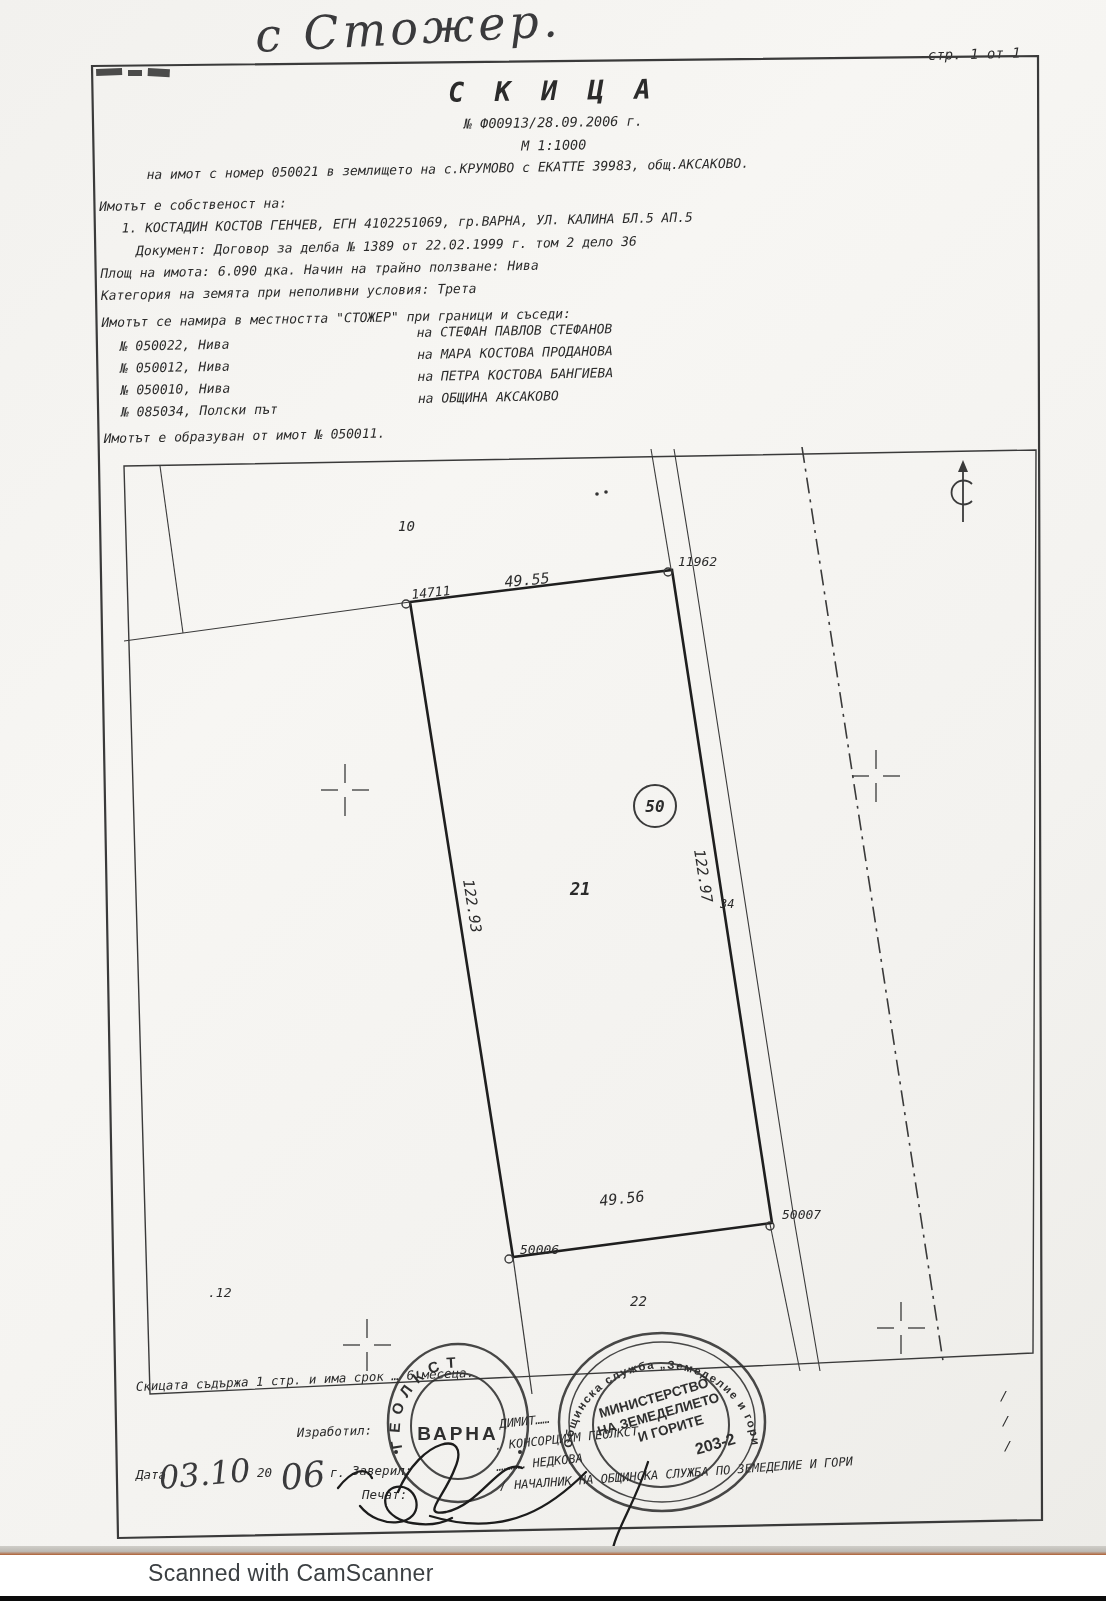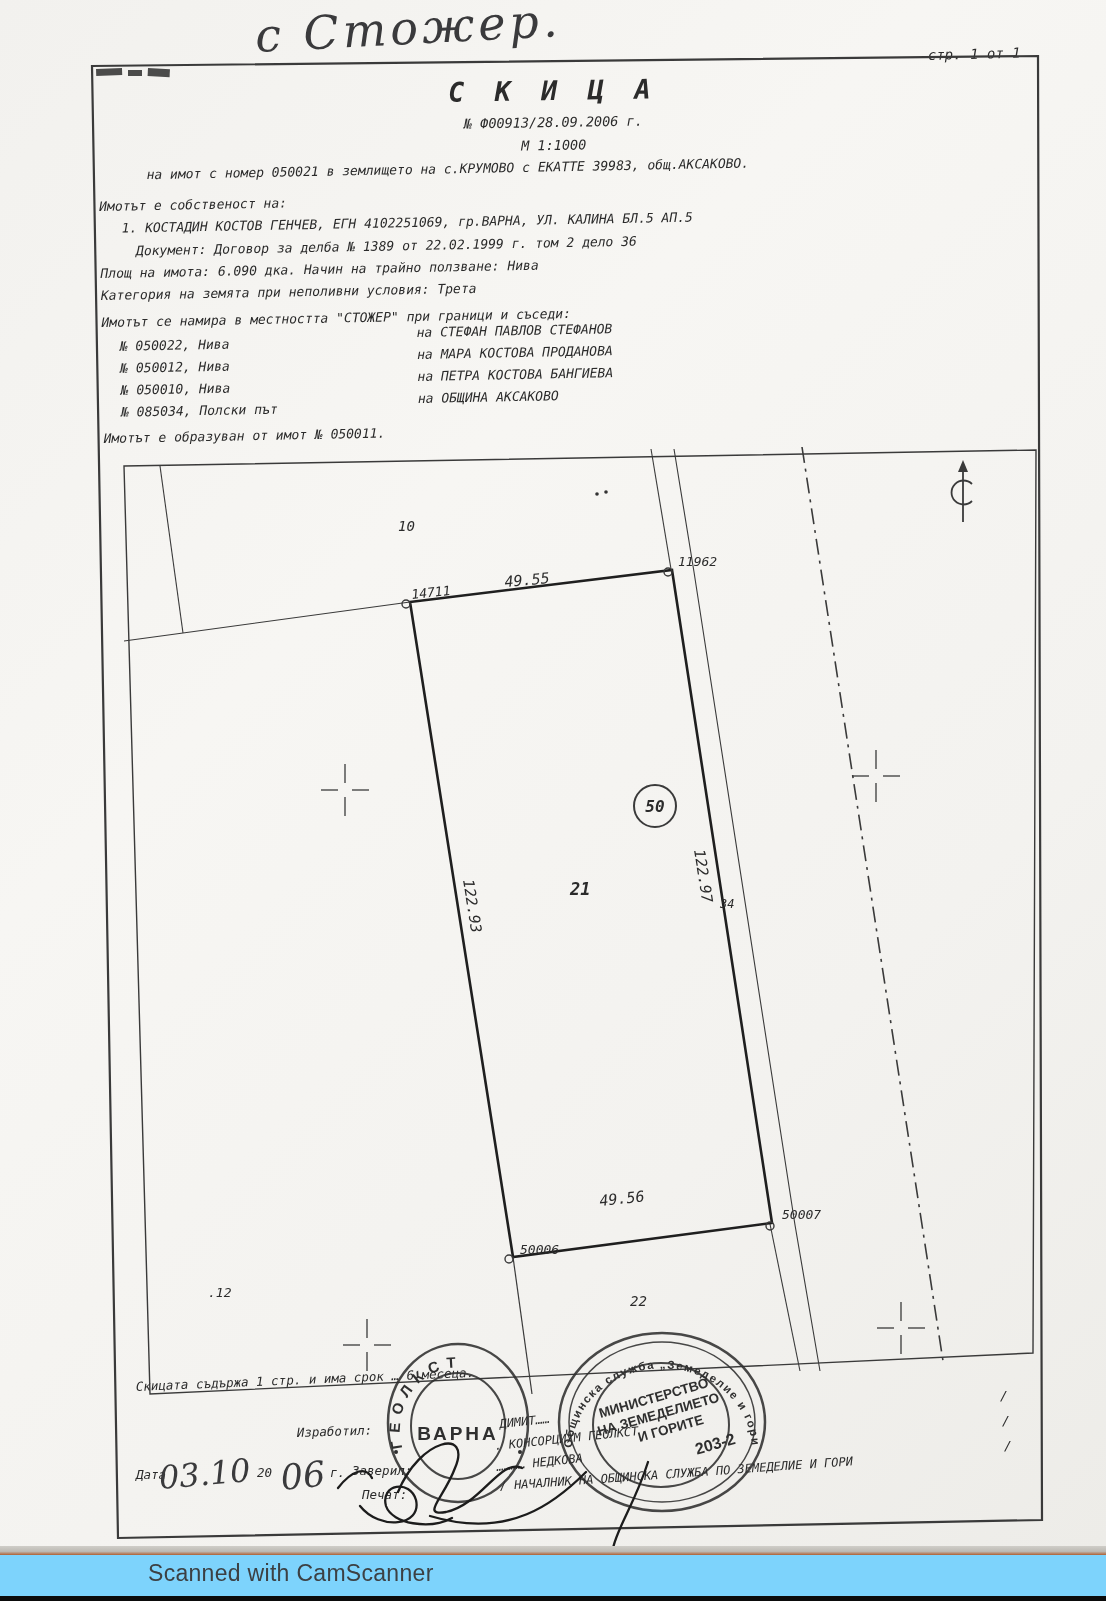--- a/index.html
+++ b/index.html
@@ -2,21 +2,21 @@
 <html><head>
 <meta charset="utf-8">
 <style>
   html,body{margin:0;padding:0;}
   body{width:1106px;height:1601px;position:relative;background:#e9e8e5;
        font-family:"DejaVu Sans Mono", monospace;}
   .paper{position:absolute;left:0;top:0;width:1106px;height:1546px;
          background:linear-gradient(135deg,#f2f1ee 0%,#f7f6f3 35%,#f3f2ef 70%,#edecE8 100%);
          overflow:hidden;}
   .paper svg{position:absolute;left:0;top:0;}
-  .scanbar{position:absolute;left:0;top:1546px;width:1106px;height:55px;background:#7dd3fc;}
+  .scanbar{position:absolute;left:0;top:1546px;width:1106px;height:55px;background:#ffffff;}
   .scanedge{position:absolute;left:0;top:0;width:1106px;height:9px;
             background:linear-gradient(#cfcdc8,#bdbab4 60%,#b06034);}
   .scanlabel{position:absolute;left:148px;top:14px;
              font-family:"Liberation Sans", sans-serif;font-size:23px;font-weight:500;
              color:#3c4043;letter-spacing:.3px;}
   .blackbar{position:absolute;left:0;bottom:0;width:1106px;height:5px;background:#0b0b0b;}
   
   text{fill:#2b2b2b;}
   .t  {font-family:"DejaVu Sans Mono", monospace;font-style:italic;}
   .hw {font-family:"DejaVu Serif", serif;font-style:italic;fill:#3a3a3c;}

